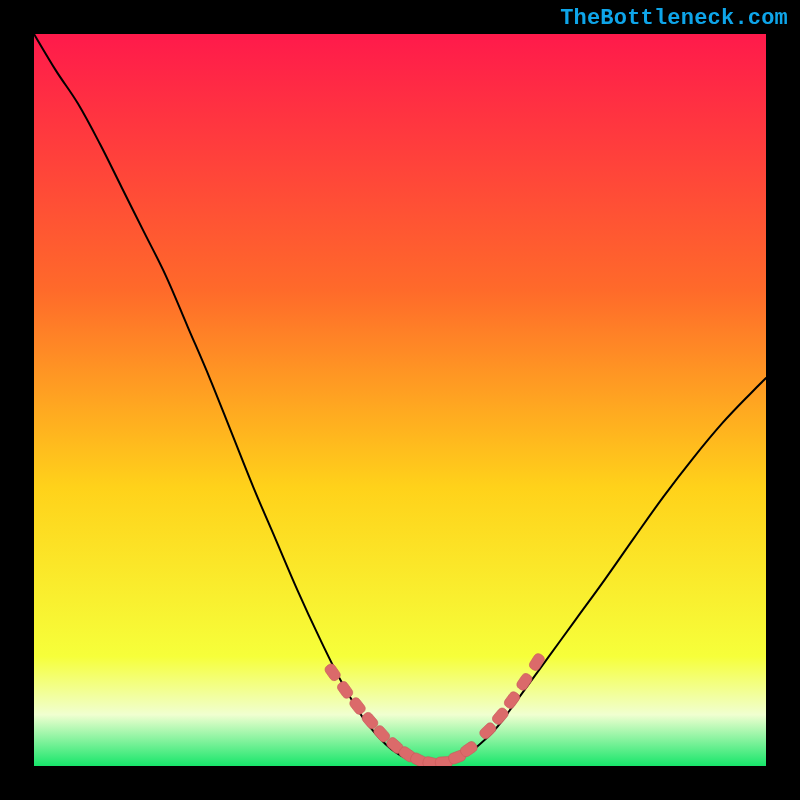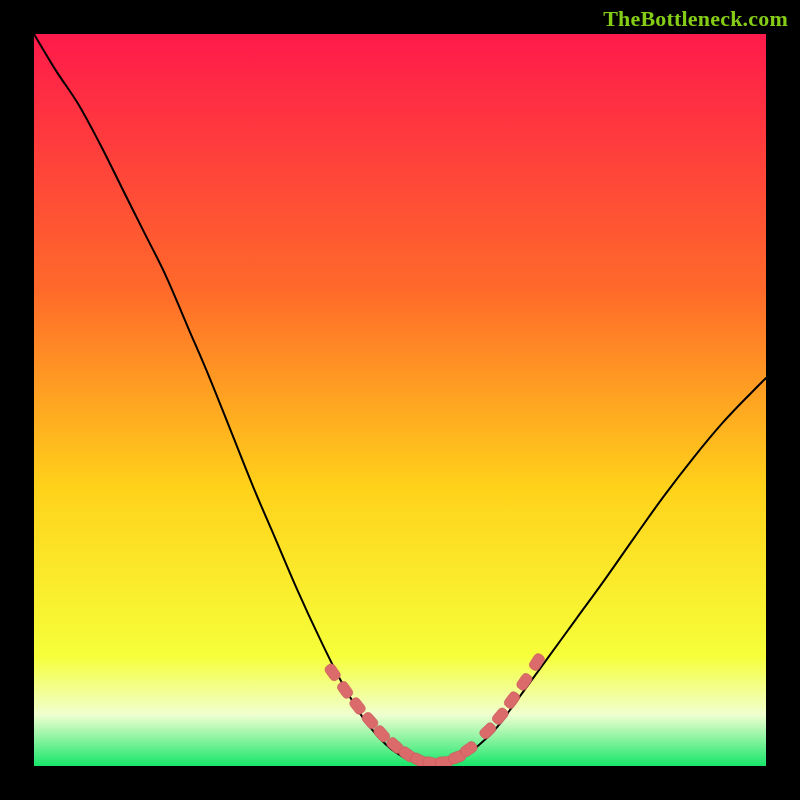--- a/index.html
+++ b/index.html
@@ -7,24 +7,24 @@
   .frame {
     position: relative;
     width: 800px;
     height: 800px;
     background: #000;
   }
   .watermark {
     position: absolute;
     top: 6px;
     right: 12px;
-    font-family: Liberation Serif, serif;
+    font-family: Liberation Mono, monospace;
     font-size: 22px;
     font-weight: bold;
-    color: #84cc16;
+    color: #0ea5e9;
     letter-spacing: 0.2px;
     z-index: 10;
   }
   .plot {
     position: absolute;
     left: 34px;
     top: 34px;
     width: 732px;
     height: 732px;
     overflow: hidden;

